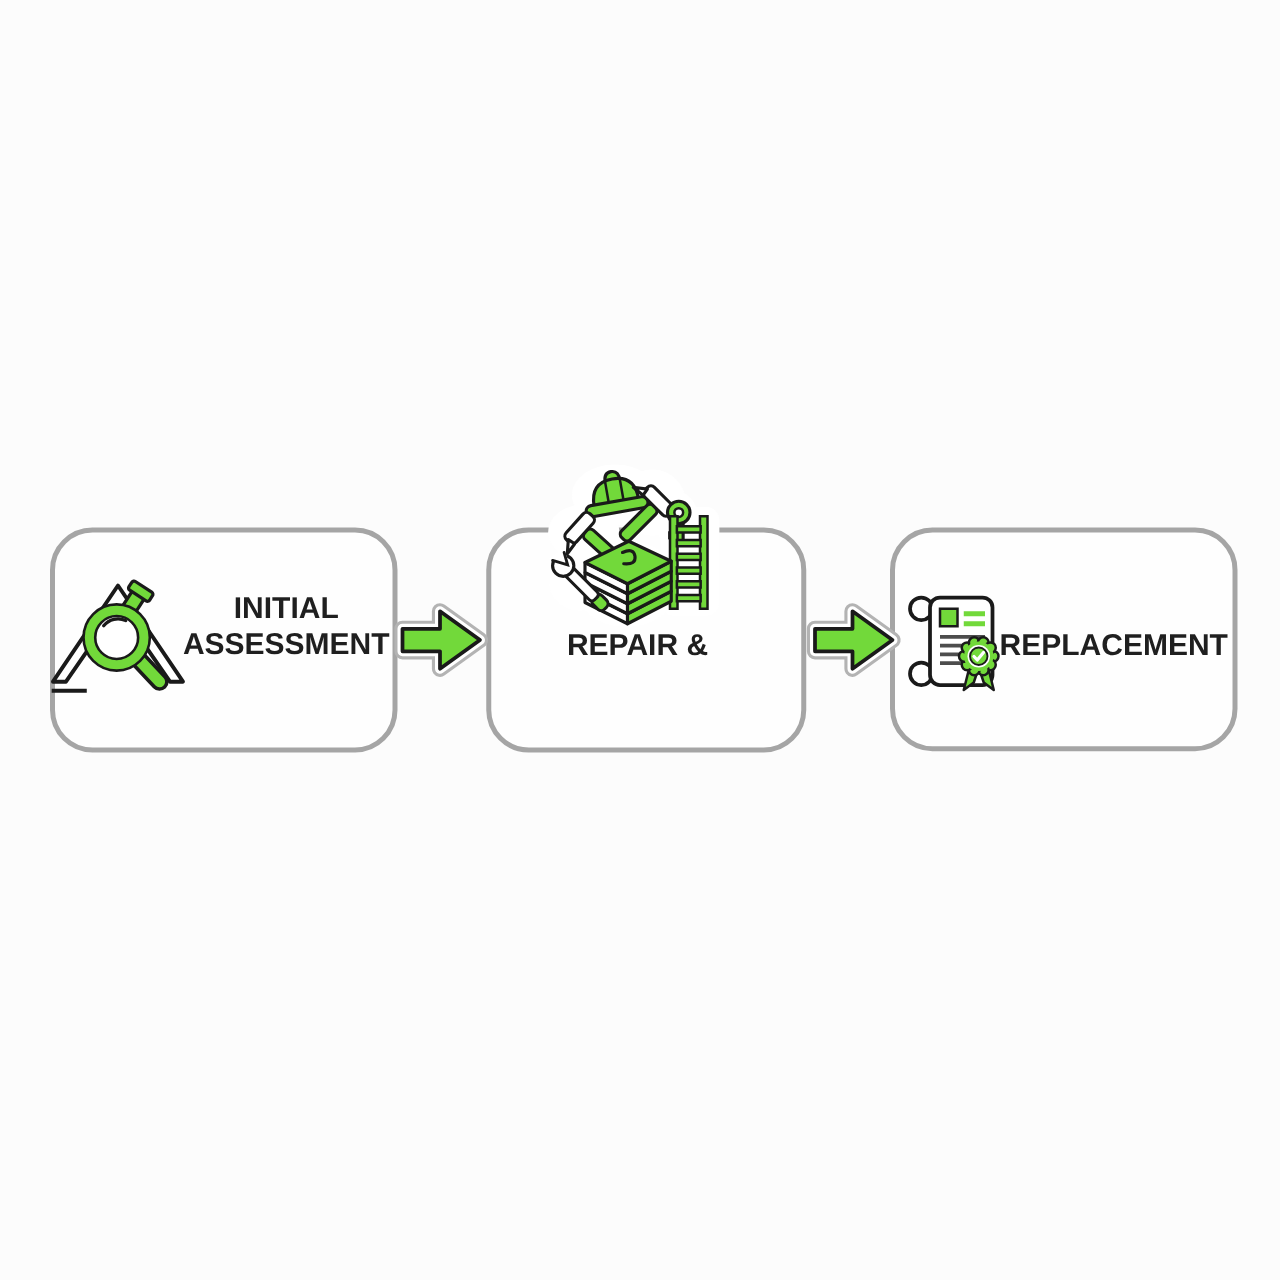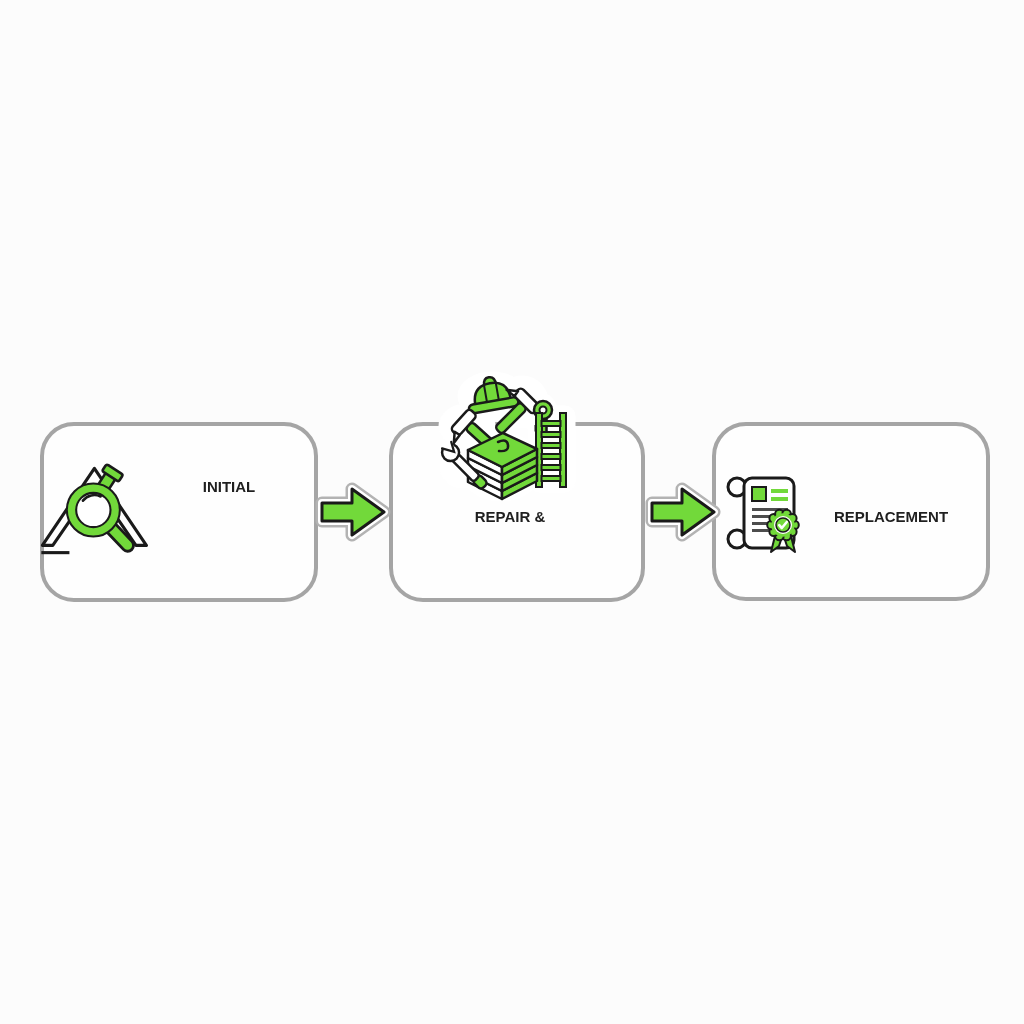--- a/index.html
+++ b/index.html
@@ -17,21 +17,21 @@
     border-radius:34px;
     z-index:1;
   }
   .box1{left:40px;top:422px;width:270px;height:172px;}
   .box2{left:389px;top:422px;width:248px;height:172px;}
   .box3{left:712px;top:422px;width:270px;height:171px;}
   .step-label{
     position:absolute;
     text-align:center;
     font-weight:bold;
-    font-size:15px;
+    font-size:24px;
     color:var(--label-text,#1f1f1f);
     z-index:2;
   }
   .step-label div{white-space:nowrap;}
   .box1 .step-label{left:102px;right:2px;top:46px;line-height:29px;}
   .box2 .step-label{left:0;right:14px;top:74px;line-height:33px;}
   .box3 .step-label{left:80px;right:0px;top:74px;line-height:33px;}
   .icon-svg{position:absolute;z-index:3;overflow:visible;}
   #icon1{left:40px;top:458px;width:115px;height:104px;}
   #icon2{left:437px;top:370px;width:150px;height:135px;}
@@ -49,20 +49,21 @@
   .grayline{fill:#4d4d4d;}
 </style>
 </head>
 <body>
 
 <div id="canvas">
 
   <div class="step-box box1">
     <div class="step-label">
       <div>INITIAL</div>
+      <div>ASSESSMENT</div>
     </div>
   </div>
 
   <div class="step-box box2">
     <div class="step-label">
       <div>REPAIR &amp;</div>
     </div>
   </div>
 
   <div class="step-box box3">

